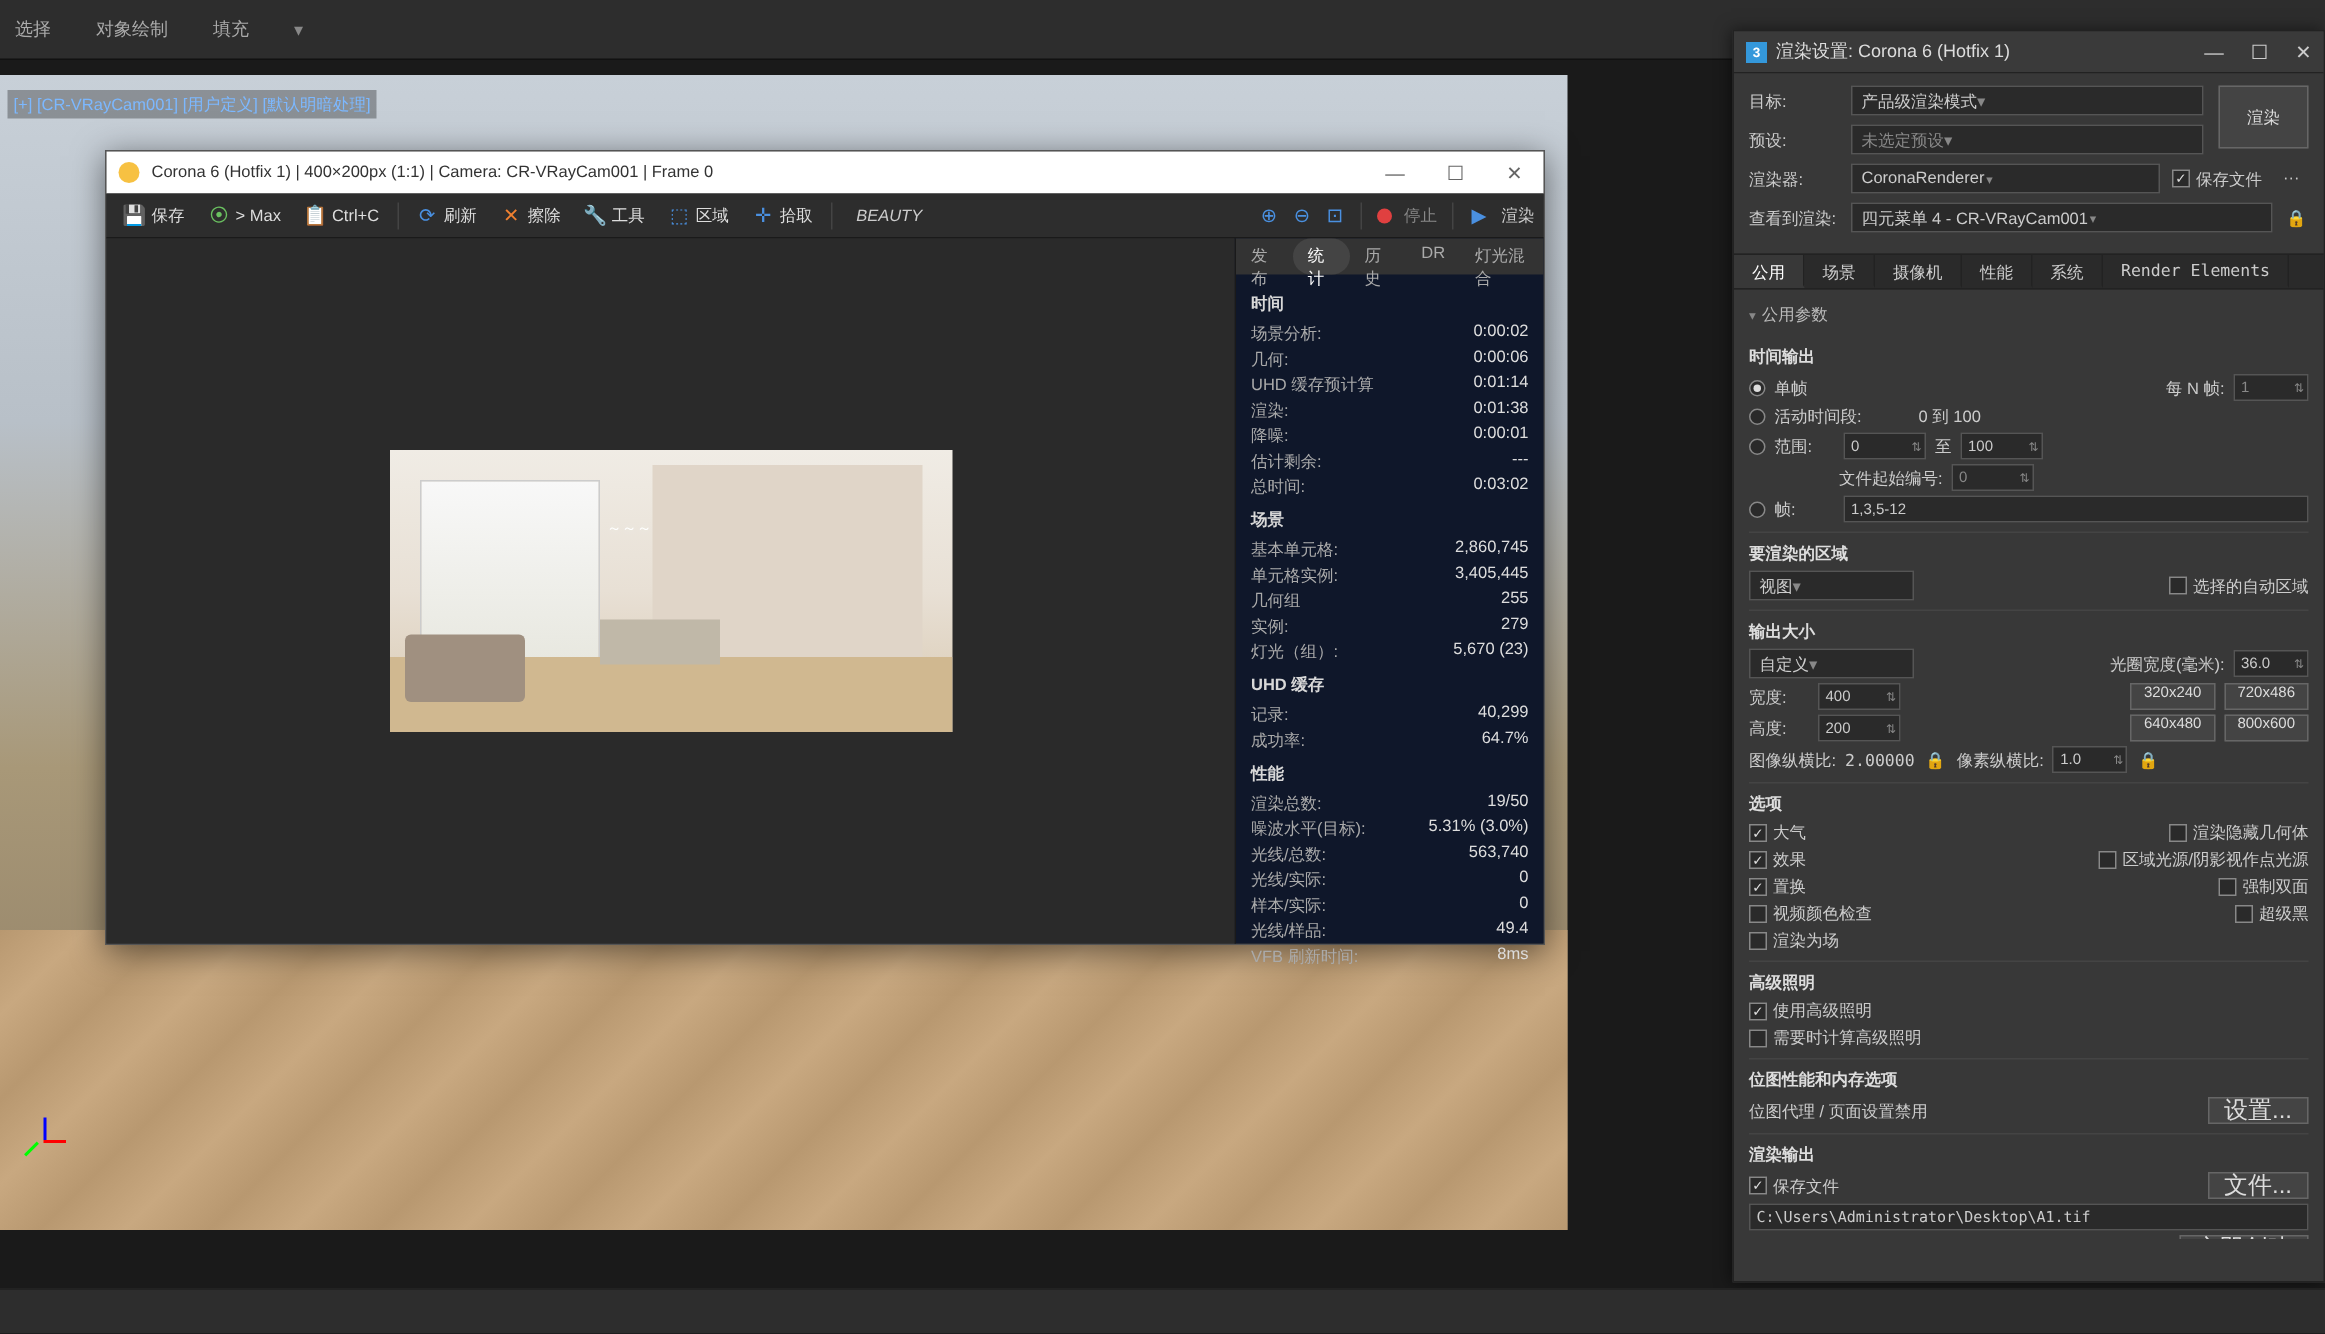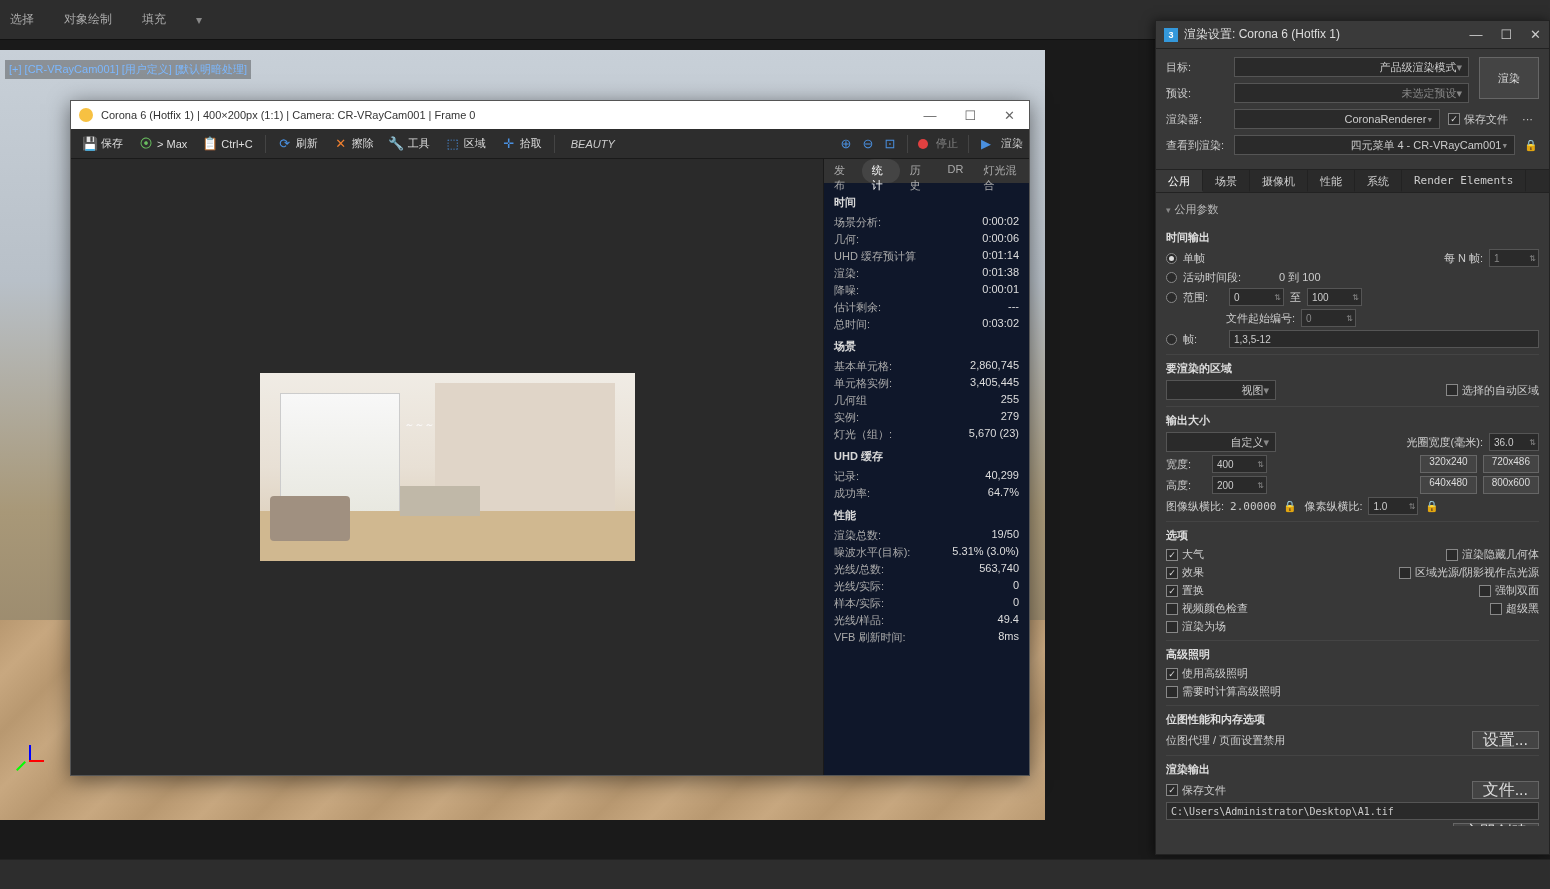--- a/index.html
+++ b/index.html
@@ -13,21 +13,21 @@
 
 
 .viewport-bg { position: absolute; top: 50px; left: 0; width: 1045px; height: 770px; background: linear-gradient(180deg, #c8d0d8 0%, #b8c0c8 30%, #a89878 60%, #8a7860 100%); }
 .viewport-floor { position: absolute; bottom: 0; left: 0; right: 0; height: 200px; background: repeating-linear-gradient(135deg, #b89870 0px, #c8a880 40px, #b89870 80px); }
 .axis-gizmo { position: absolute; bottom: 45px; left: 15px; width: 30px; height: 30px; }
 .axis-gizmo .z { position: absolute; left: 14px; top: 0; width: 2px; height: 15px; background: #00f; }
 .axis-gizmo .x { position: absolute; left: 14px; top: 15px; width: 15px; height: 2px; background: #f00; }
 .axis-gizmo .y { position: absolute; left: 5px; top: 15px; width: 2px; height: 12px; background: #0f0; transform: rotate(45deg); }
 
 
-.vfb-window { position: absolute; top: 100px; left: 70px; width: 960px; height: 676px; background: #2a2a2a; border: 1px solid #555; box-shadow: 0 4px 20px rgba(0,0,0,0.5); }
+.vfb-window { position: absolute; top: 100px; left: 70px; width: 960px; height: 530px; background: #2a2a2a; border: 1px solid #555; box-shadow: 0 4px 20px rgba(0,0,0,0.5); }
 .vfb-titlebar { height: 28px; background: #fff; display: flex; align-items: center; padding: 0 8px; color: #333; font-size: 11px; }
 .vfb-titlebar .icon { width: 14px; height: 14px; background: #f7c142; border-radius: 50%; margin-right: 8px; }
 .vfb-titlebar .controls { margin-left: auto; display: flex; gap: 16px; color: #666; font-size: 13px; }
 .vfb-titlebar .controls span { cursor: pointer; padding: 0 6px; }
 
 .vfb-toolbar { height: 30px; background: #2d2d2d; display: flex; align-items: center; padding: 0 6px; border-bottom: 1px solid #1a1a1a; gap: 4px; }
 .vfb-btn { display: flex; align-items: center; gap: 4px; padding: 3px 6px; color: #ddd; font-size: 11px; cursor: pointer; border-radius: 2px; }
 .vfb-btn-icon { width: 14px; height: 14px; display: inline-flex; align-items: center; justify-content: center; color: #6ab4f0; font-size: 13px; }
 .vfb-btn-icon.orange { color: #f08030; }
 .vfb-btn-icon.green { color: #6ac060; }
@@ -60,21 +60,21 @@
 
 .rs-panel { position: absolute; top: 20px; right: 0; width: 395px; height: 835px; background: #383838; border: 1px solid #222; box-shadow: -2px 0 10px rgba(0,0,0,0.5); }
 .rs-titlebar { height: 28px; background: #3a3a3a; display: flex; align-items: center; padding: 0 8px; color: #ddd; font-size: 12px; border-bottom: 1px solid #222; }
 .rs-titlebar .icon3 { width: 14px; height: 14px; background: #3498db; margin-right: 6px; display: flex; align-items: center; justify-content: center; color: #fff; font-size: 9px; font-weight: bold; }
 .rs-titlebar .wincontrols { margin-left: auto; display: flex; gap: 18px; color: #ccc; font-size: 13px; }
 .rs-titlebar .wincontrols span { cursor: pointer; }
 
 .rs-header { padding: 8px 10px; background: #383838; }
 .rs-row { display: flex; align-items: center; margin-bottom: 6px; gap: 8px; }
 .rs-label { width: 60px; color: #ccc; font-size: 11px; }
-.rs-select { flex: 1; height: 20px; background: #2a2a2a; border: 1px solid #555; color: #ccc; padding: 0 6px; font-size: 11px; display: flex; align-items: center; justify-content: flex-end; cursor: pointer; }
+.rs-select { flex: 1; height: 20px; background: #2a2a2a; border: 1px solid #555; color: #ccc; padding: 0 6px; font-size: 11px; display: flex; align-items: center; justify-content: flex-start; cursor: pointer; }
 .rs-select::after { content: "▾"; color: #888; }
 .rs-render-btn { width: 60px; height: 42px; background: #444; border: 1px solid #666; color: #ddd; display: flex; align-items: center; justify-content: center; cursor: pointer; margin-left: 10px; }
 .rs-checkbox { display: flex; align-items: center; gap: 4px; color: #ccc; font-size: 11px; cursor: pointer; }
 .rs-checkbox .box { width: 12px; height: 12px; border: 1px solid #888; background: #2a2a2a; display: flex; align-items: center; justify-content: center; font-size: 9px; color: #ddd; }
 .rs-checkbox.checked .box::before { content: "✓"; }
 .rs-lock { width: 16px; height: 16px; color: #aaa; cursor: pointer; display: flex; align-items: center; justify-content: center; }
 .rs-dots { color: #ccc; padding: 0 6px; cursor: pointer; }
 
 .rs-tabs { display: flex; background: #2a2a2a; height: 24px; border-top: 1px solid #222; border-bottom: 1px solid #222; }
 .rs-tab { padding: 4px 12px; color: #ccc; font-size: 11px; cursor: pointer; border-right: 1px solid #222; border-bottom: 2px solid transparent; }

